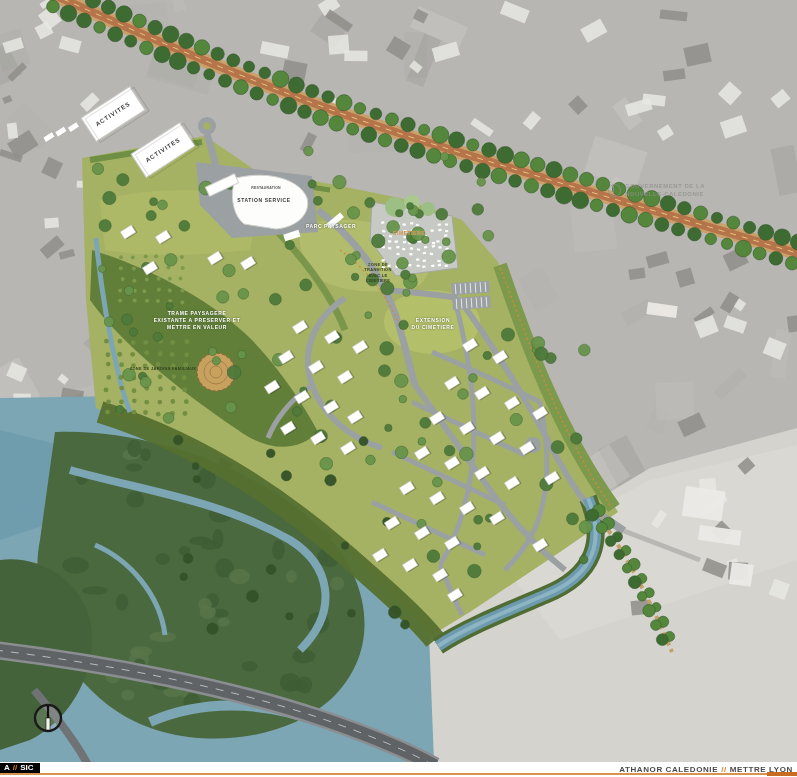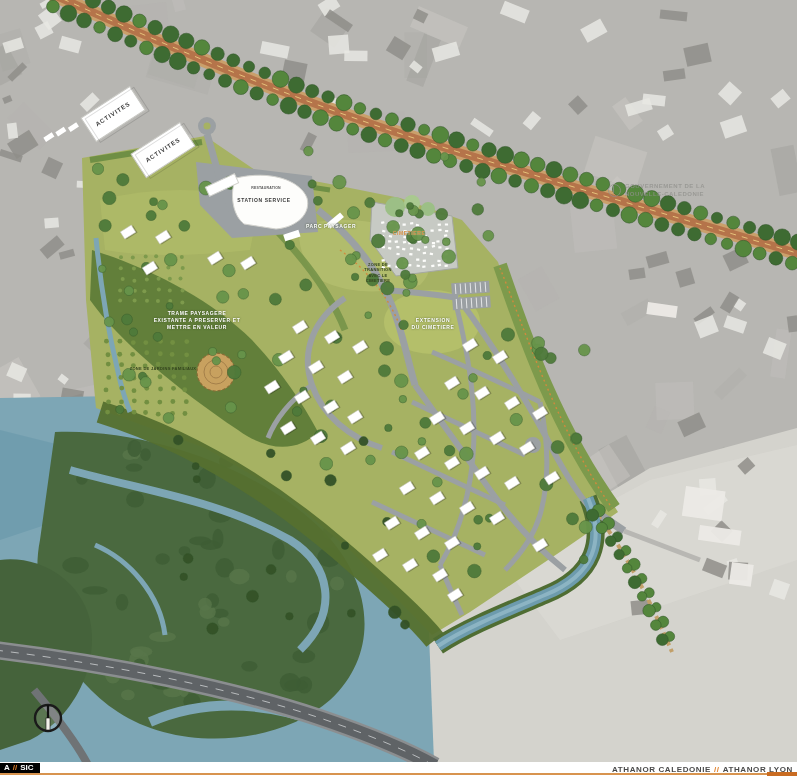--- a/index.html
+++ b/index.html
@@ -967,18 +967,18 @@
 
 <div class="footer">
   <div class="footer-left">
     <span>A</span>
     <span class="sep">//</span>
     <span>SIC</span>
   </div>
   <div class="footer-right">
     <span>ATHANOR CALEDONIE</span>
     <span class="sep">//</span>
-    <span>ATHANOR LYON</span>
+    <span>METTRE LYON</span>
   </div>
   <div class="footer-rule"></div>
   <div class="footer-rule-cap"></div>
 </div>
 </div>
 
 </body></html>

